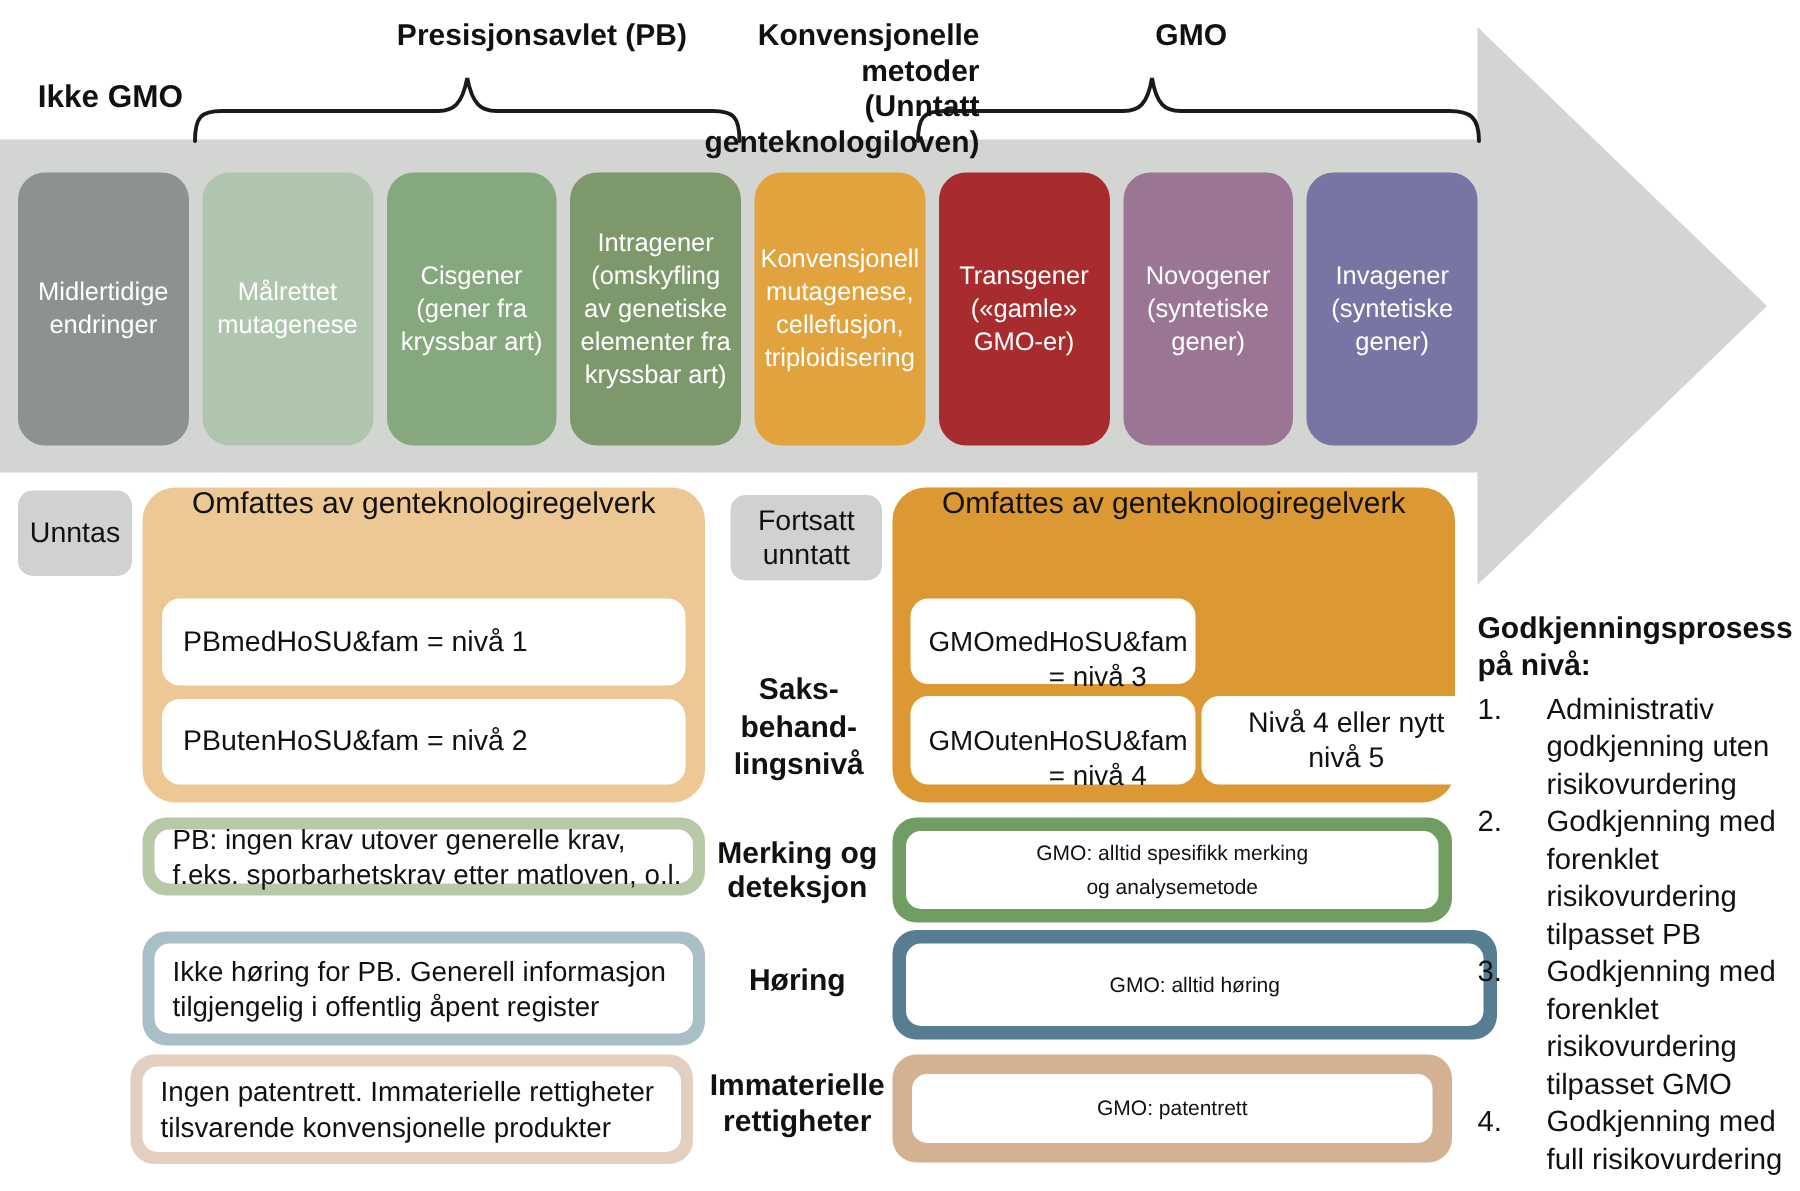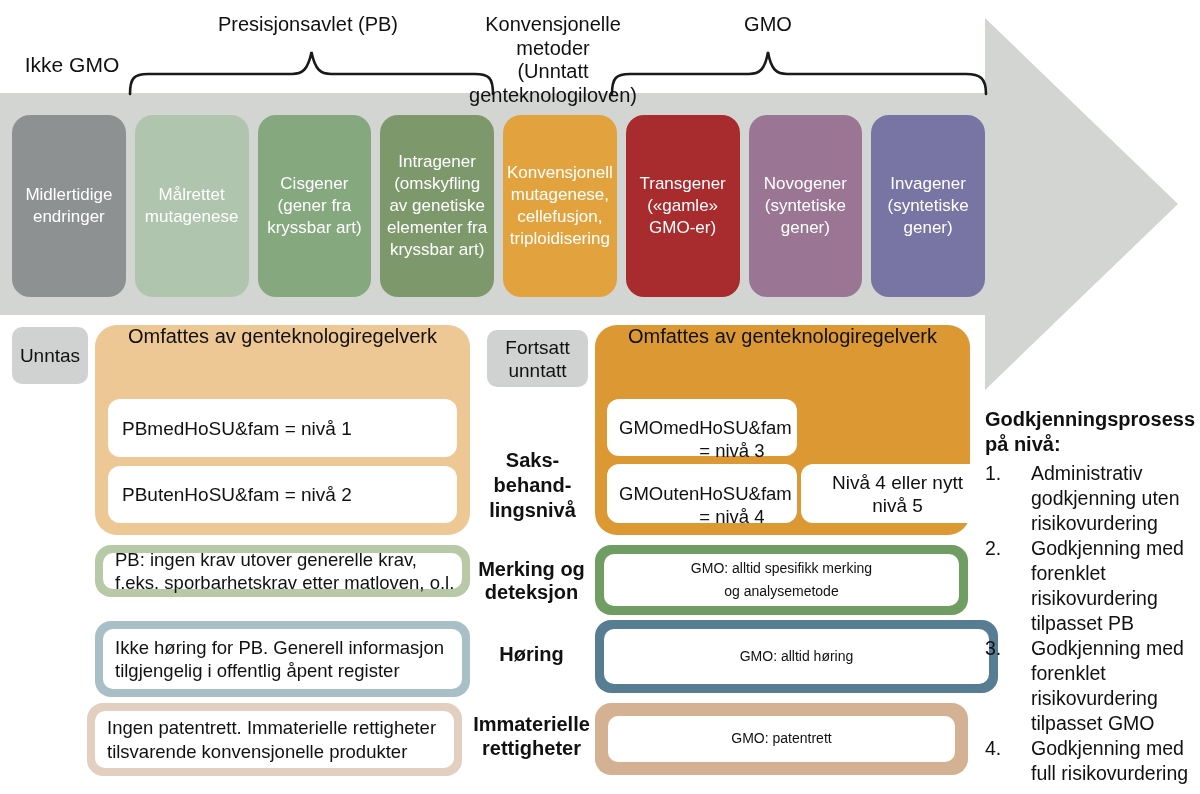--- a/index.html
+++ b/index.html
@@ -4,21 +4,21 @@
 <style>
   html,body{margin:0;padding:0;background:#fff;}
   #fig{position:relative;width:1200px;height:794px;background:#fff;
        font-family:"Liberation Sans",sans-serif;color:#111;overflow:hidden;}
   #fig *{box-sizing:border-box;}
   .abs{position:absolute;}
   .pre{white-space:pre-line;}
   svg.lay{position:absolute;z-index:0;}
   .z{z-index:1;}
   
-  .toplabel{font-weight:normal;font-size:20px;line-height:23.5px;text-align:center;}
+  .toplabel{font-weight:bold;font-size:20px;line-height:23.5px;text-align:right;}
   
   #techrow{left:12px;top:115px;width:973px;height:182px;display:flex;gap:9px;}
   .tech{flex:1;border-radius:18px;color:#fff;font-size:17px;line-height:22px;
         display:flex;align-items:center;justify-content:center;text-align:center;
         padding:0 3px;}
   
   .graychip{background:#d0d2d1;border-radius:10px;display:flex;align-items:center;
             justify-content:center;text-align:center;font-size:19px;line-height:23px;}
   
   .group{border-radius:22px;}

